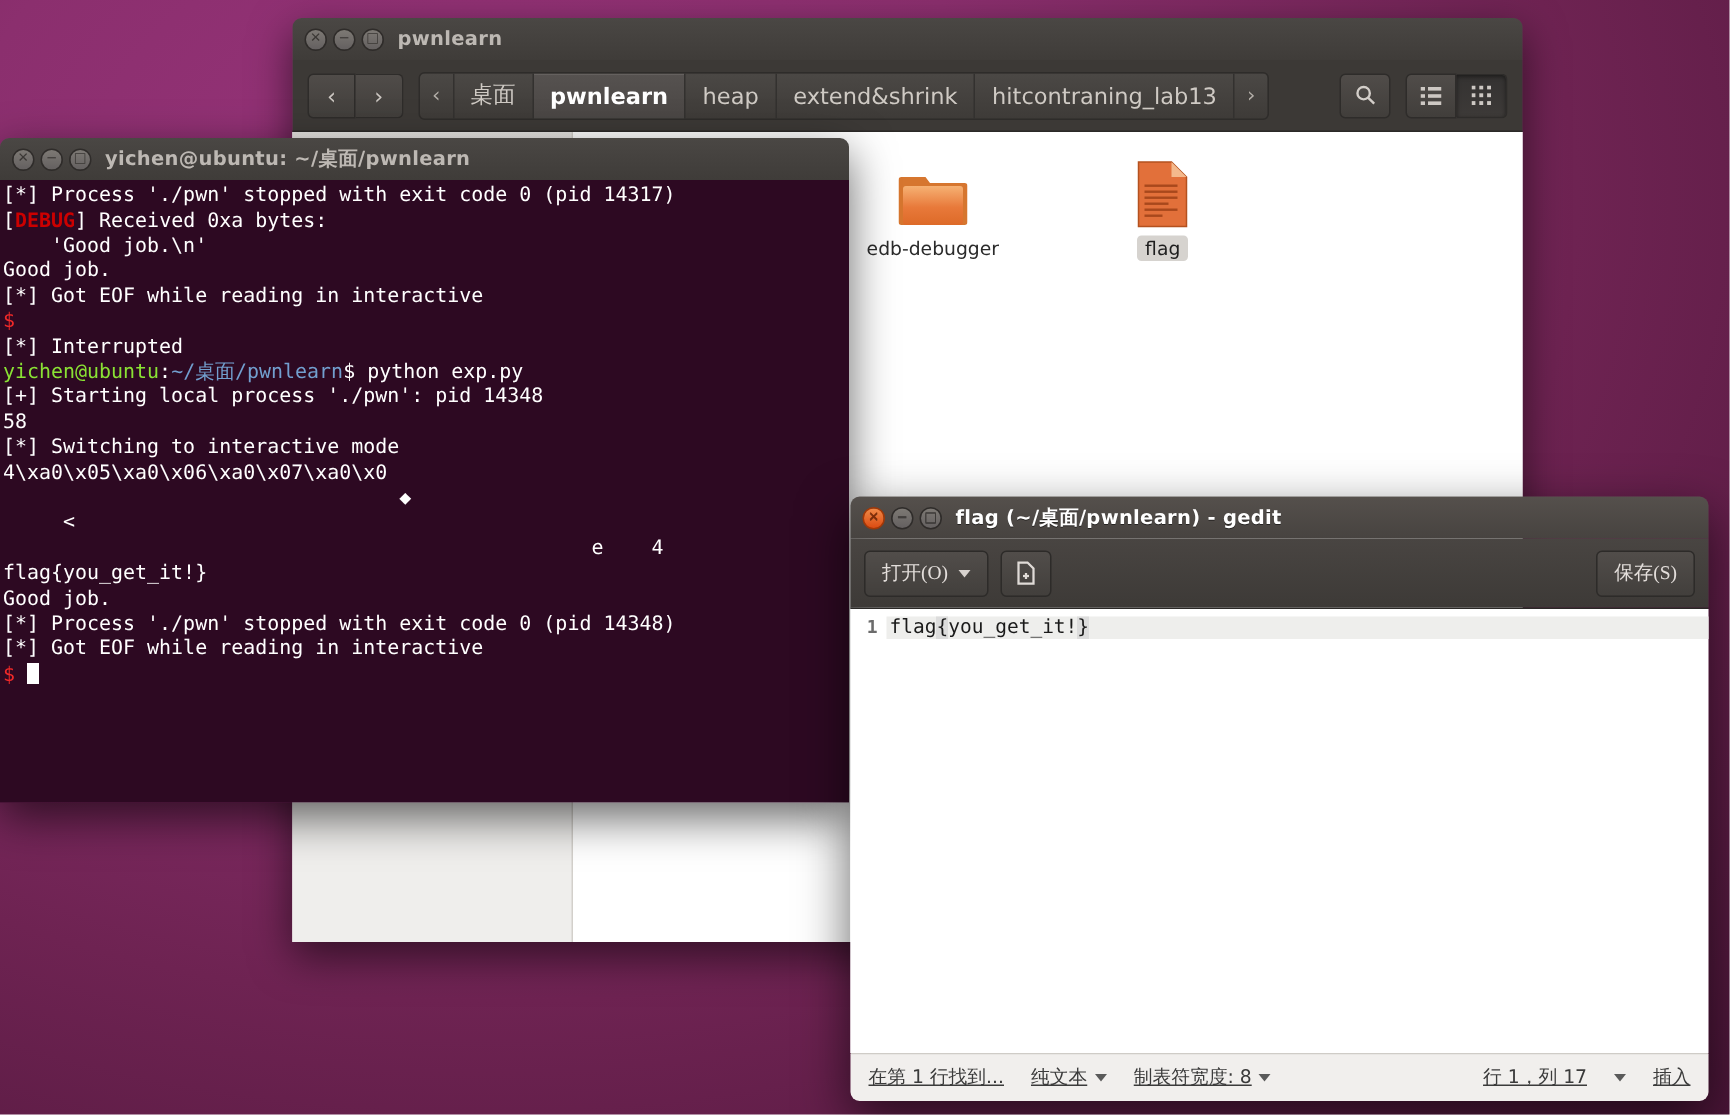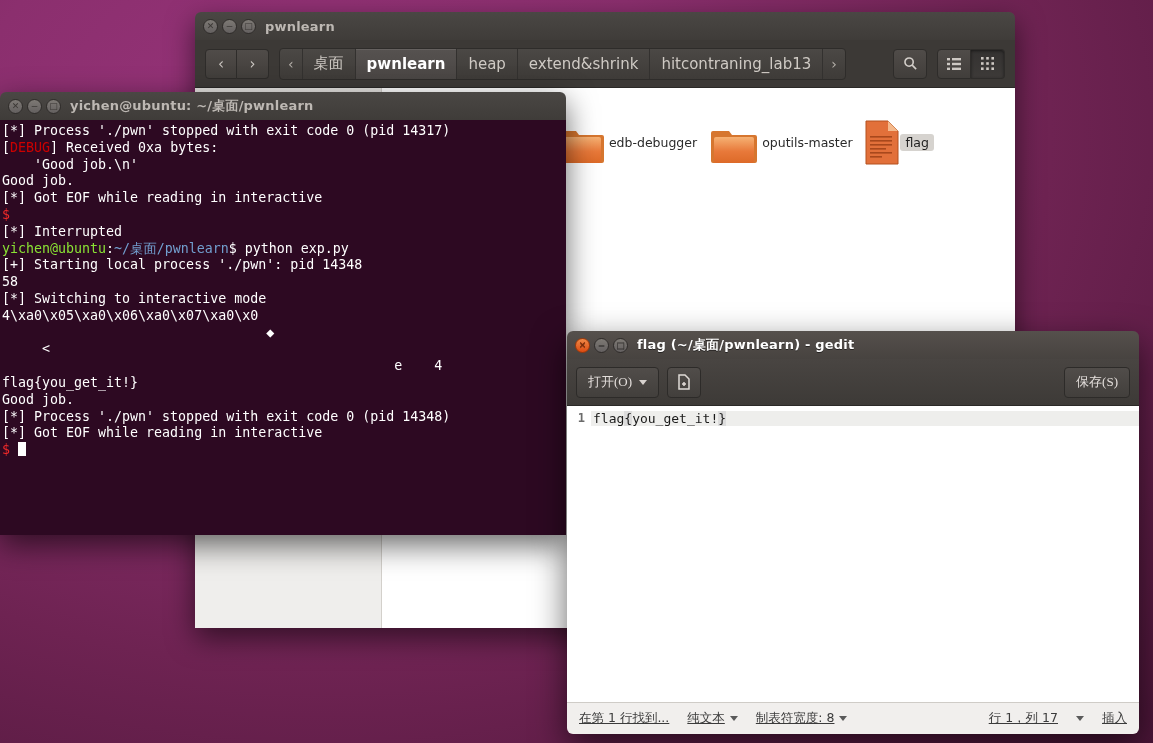--- a/index.html
+++ b/index.html
@@ -112,21 +112,21 @@
   }
   #nautilus .content {
     flex: 1; background: #ffffff;
     padding: 14px 10px 0 10px;
     display: grid;
     grid-template-columns: repeat(4, 1fr);
     grid-auto-rows: 76px;
     justify-items: center;
     align-content: start;
   }
-  .ficon { width: 128px; display: flex; flex-direction: row; align-items: center; }
+  .ficon { width: 128px; display: flex; flex-direction: column; align-items: center; }
   .ficon .glyph { height: 50px; display: flex; align-items: flex-end; justify-content: center; }
   .ficon .flabel {
     font-size: 12.5px; color: #2b2b2b; margin-top: 5px;
     padding: 1px 5px; border-radius: 3px; white-space: nowrap;
   }
   .ficon .flabel.selected { background: #d6d3cf; color: #1e1e1e; }
 
   
   #terminal {
     left: 0px; top: 92px; width: 566px; height: 443px;
@@ -140,21 +140,21 @@
     font-family: "DejaVu Sans Mono", "Liberation Mono", monospace;
     font-size: 13.3px;
     line-height: 16.8px;
     padding: 3px 0 0 2px;
     overflow: hidden;
     white-space: pre;
   }
   .t-red { color: #ef2929; }
   .t-green { color: #8ae234; }
   .t-blue { color: #729fcf; }
-  .t-bred { color: #cc0000; font-weight: normal; }
+  .t-bred { color: #cc0000; font-weight: bold; }
   .cursor {
     display: inline-block; width: 8px; height: 14px;
     background: #ffffff; vertical-align: -2px;
   }
 
   
   #gedit {
     left: 567px; top: 331px; width: 572px; height: 403px;
     border-radius: 6px;
     box-shadow: 0 12px 34px rgba(0,0,0,.6);
@@ -288,29 +288,20 @@
       <div class="ficon">
         <div class="glyph">
           <svg width="46" height="40" viewBox="0 0 46 40">
             <path d="M2 6 h16 l3 4 h23 a2 2 0 0 1 2 2 v24 a2 2 0 0 1 -2 2 h-42 a2 2 0 0 1 -2 -2 v-28 a2 2 0 0 1 2 -2 z" fill="#d6762f"></path>
             <rect x="3" y="12" width="40" height="26" rx="2" fill="url(#fg1)"></rect>
           </svg>
         </div>
         <div class="flabel">edb-debugger</div>
       </div>
 
-      <div class="ficon">
-        <div class="glyph">
-          <svg width="46" height="40" viewBox="0 0 46 40">
-            <path d="M2 6 h16 l3 4 h23 a2 2 0 0 1 2 2 v24 a2 2 0 0 1 -2 2 h-42 a2 2 0 0 1 -2 -2 v-28 a2 2 0 0 1 2 -2 z" fill="#d6762f"></path>
-            <rect x="3" y="12" width="40" height="26" rx="2" fill="url(#fg1)"></rect>
-          </svg>
-        </div>
-        <div class="flabel">oputils-master</div>
-      </div>
 
 
       <div class="ficon">
         <div class="glyph">
           <svg width="36" height="45" viewBox="0 0 36 45">
             <path d="M2 1 h22 l10 10 v33 h-32 z" fill="#e2703a" stroke="#b4511f" stroke-width="1"></path>
             <path d="M24 1 l10 10 h-10 z" fill="#f4b98c"></path>
             <g fill="#a8481c">
               <rect x="6" y="16" width="22" height="1.6"></rect>
                 <rect x="6" y="20" width="22" height="1.6"></rect>

